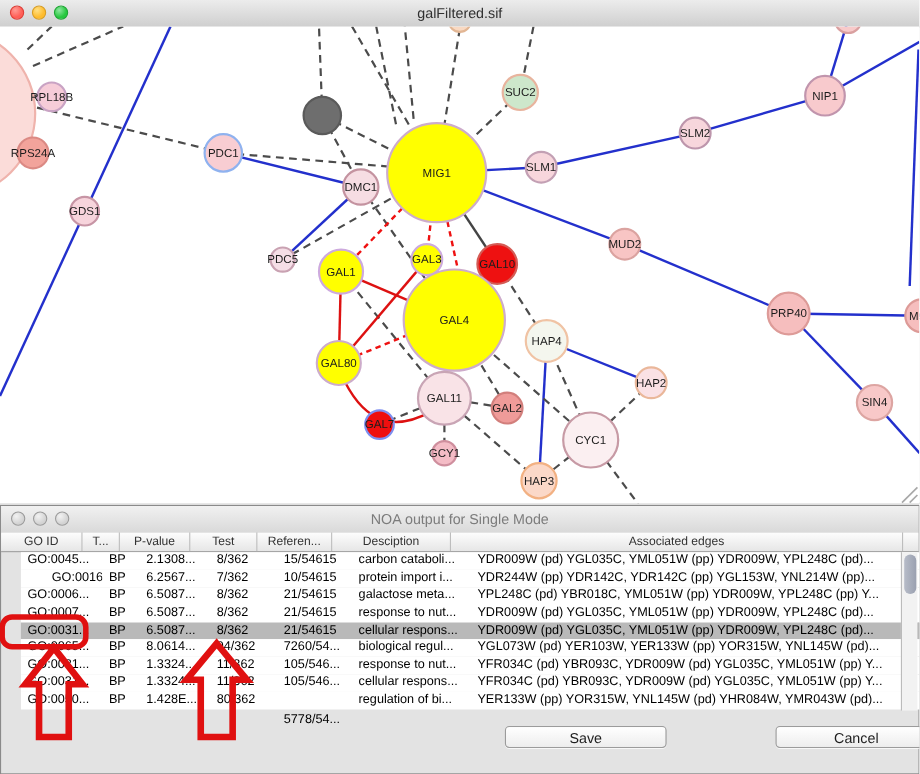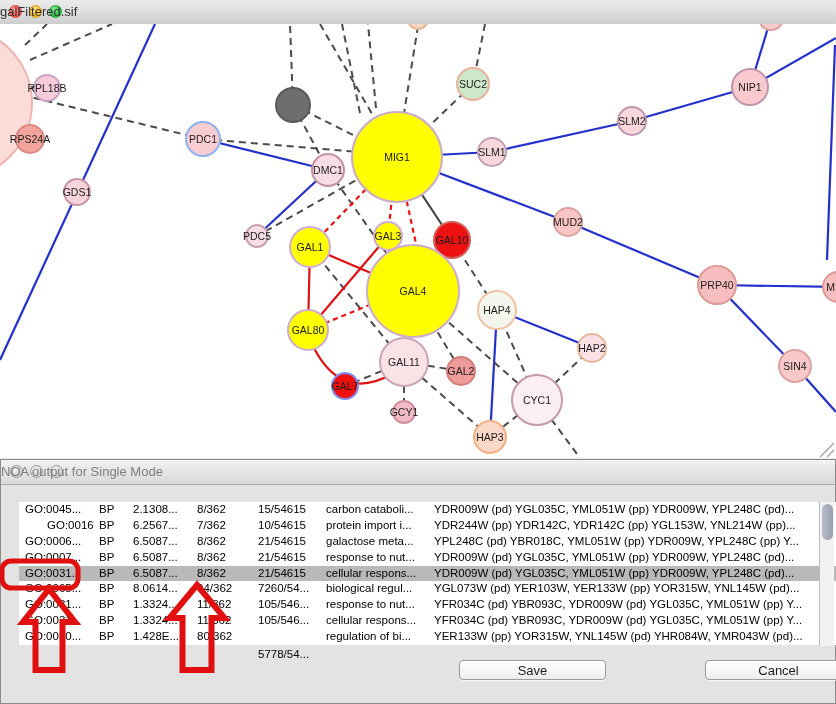--- a/index.html
+++ b/index.html
@@ -2,21 +2,21 @@
 <html><head>
 <meta charset="utf-8">
 <style>
   html,body{margin:0;padding:0;background:#ffffff;}
   #stage{position:relative;width:836px;height:704px;overflow:hidden;
          font-family:"Liberation Sans",sans-serif;background:#e8e8e8;-webkit-font-smoothing:antialiased;}
   
   #net-window{position:absolute;left:0;top:0;width:836px;height:458px;background:#fff;border-bottom:1px solid #666;box-sizing:border-box;}
   .titlebar{position:relative;height:24px;background:linear-gradient(#ececec,#cfcfcf);
             border-bottom:1px solid #a2a2a2;}
-  .titlebar .title{position:absolute;left:0;right:0;top:0;height:24px;line-height:24px;
+  .titlebar .title{position:absolute;left:0;right:0;top:0;height:24px;line-height:24px;text-align:center;
             font-size:13px;color:#303030;font-weight:500;}
   .lights{position:absolute;left:9px;top:5px;display:flex;gap:7px;}
   .light{width:13px;height:13px;border-radius:50%;box-sizing:border-box;}
   .light.red{background:radial-gradient(circle at 35% 30%,#ff9b94,#ff5f57 60%);border:1px solid #de3d36;}
   .light.yellow{background:radial-gradient(circle at 35% 30%,#ffe084,#febc2e 60%);border:1px solid #d89e24;}
   .light.green{background:radial-gradient(circle at 35% 30%,#8fe7a0,#28c840 60%);border:1px solid #1da633;}
   .light.gray{background:radial-gradient(circle at 35% 30%,#f2f2f2,#d3d3d3 65%);border:1px solid #9b9b9b;}
   #net-canvas{position:absolute;left:0;top:24px;width:836px;height:434px;overflow:hidden;background:#fff;}
   svg text.nlabel{font-family:"Liberation Sans",sans-serif;font-size:10.5px;fill:#1c1c1c;}
   .e-blue{stroke:#2330cc;stroke-width:2.2;fill:none;}
@@ -196,20 +196,30 @@
 
   <section id="noa-window">
     <div class="titlebar">
       <div class="lights">
         <span class="light gray"></span>
         <span class="light gray"></span>
         <span class="light gray"></span>
       </div>
       <div class="title">NOA output for Single Mode</div>
     </div>
+    <div id="thead">
+        <div class="hcell" style="width: 74px;">GO ID</div>
+        <div class="hcell" style="width: 34px;">T...</div>
+        <div class="hcell" style="width: 64px;">P-value</div>
+        <div class="hcell" style="width: 61px;">Test</div>
+        <div class="hcell" style="width: 68px;">Referen...</div>
+        <div class="hcell" style="width: 108px;">Desciption</div>
+        <div class="hcell" style="width: 411px;">Associated edges</div>
+        <div class="hcell" style="width: 15px; border-right: none;"></div>
+      </div>
     <div id="tbody">
         <div class="trow">
           <div class="tcell" style="width: 74px;">GO:0045...</div>
           <div class="tcell" style="width: 34px;">BP</div>
           <div class="tcell" style="width: 64px;">2.1308...</div>
           <div class="tcell" style="width: 61px;">8/362</div>
           <div class="tcell" style="width: 68px;">15/54615</div>
           <div class="tcell" style="width: 108px;">carbon cataboli...</div>
           <div class="tcell" style="width: 411px;">YDR009W (pd) YGL035C, YML051W (pp) YDR009W, YPL248C (pd)...</div>
         </div>

